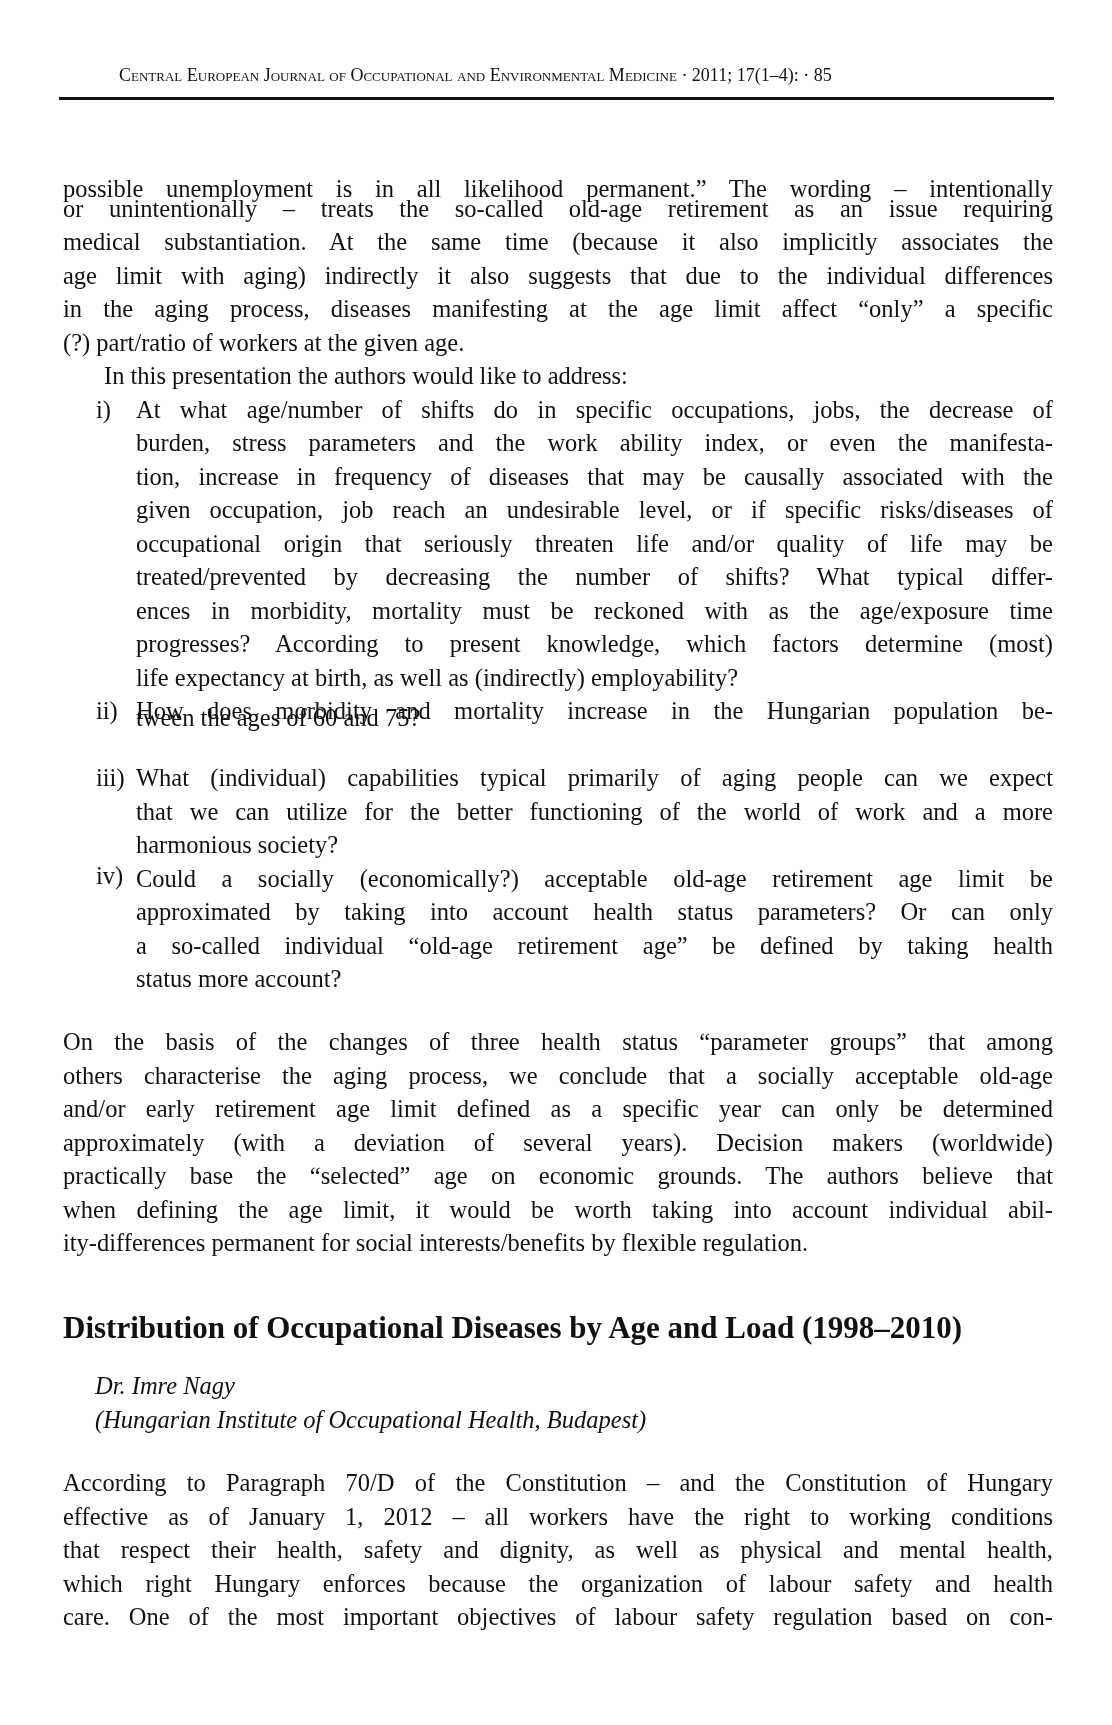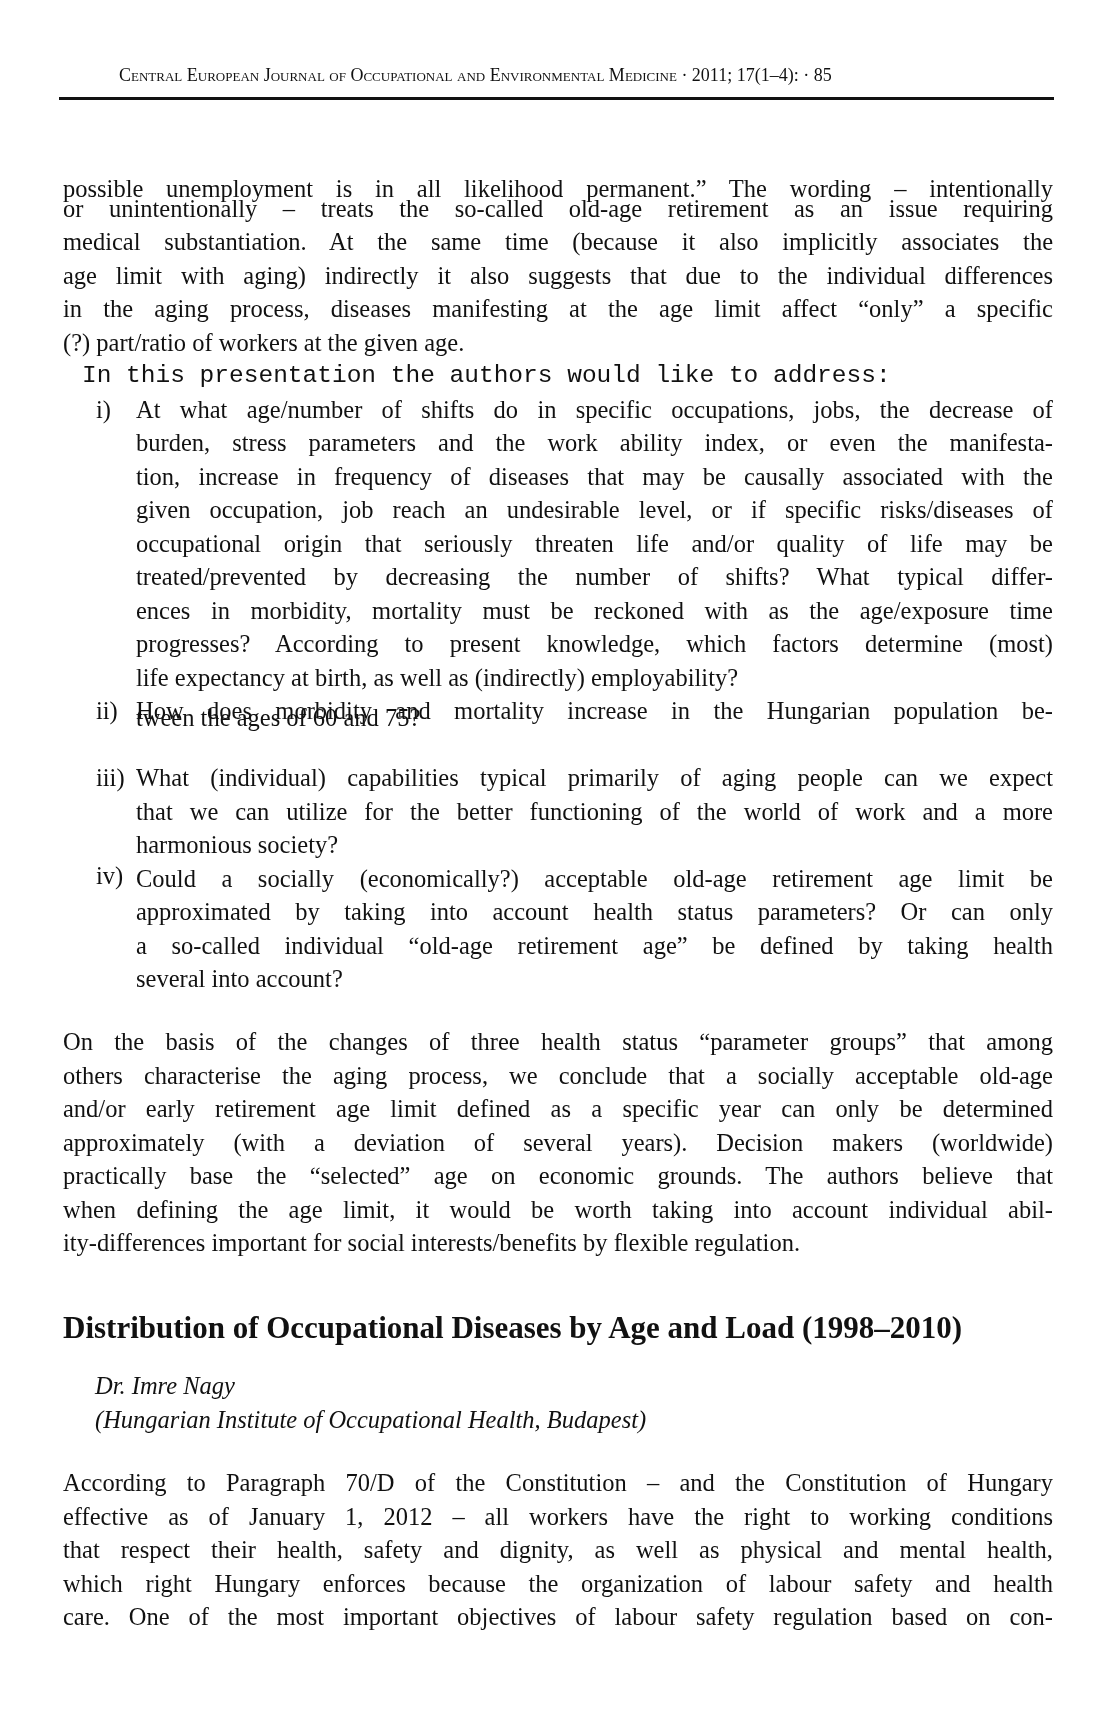--- a/index.html
+++ b/index.html
@@ -3,21 +3,21 @@
 <meta charset="utf-8">
 <style>
   html, body { margin:0; padding:0; background:#ffffff; }
   body { width:1112px; height:1725px; position:relative; overflow:hidden; color:#111111;
          font-family:"Liberation Serif", "DejaVu Serif", serif; }
   .running-head { position:absolute; left:95px; top:63px; font-size:18px; line-height:24px; white-space:nowrap; letter-spacing:0;margin-left:24px; }
   .running-head .sc { font-variant: small-caps; }
   .head-rule { position:absolute; left:59px; top:97px; width:995px; height:3px; background:#111111; }
   .line { position:absolute; left:63px; width:990px; font-size:24.5px; line-height:33.5px; height:33.5px; white-space:nowrap; text-align:justify; text-align-last:justify; }
   .line.last { text-align-last:left; }
-  .line.indent { left:82px; width:956px;font-family:Liberation Mono, monospace; }
+  .line.indent { left:104px; width:956px; }
   .lbl { position:absolute; left:96px; font-size:24.5px; line-height:33.5px; white-space:nowrap; }
   .line.li { left:136px; width:917px; }
   .heading { position:absolute; left:63px; font-size:31px; font-weight:bold; line-height:33px; white-space:nowrap; }
   .ital { position:absolute; left:63px; font-size:24.5px; font-style:italic; line-height:33.5px; white-space:nowrap;margin-left:32px; }
 </style>
 </head>
 <body>
 
 <div class="running-head">
   <span class="sc">Central European Journal of Occupational and Environmental Medicine</span>
@@ -62,32 +62,32 @@
     <div class="line li" style="top:761px">What (individual) capabilities typical primarily of aging people can we expect</div>
     <div class="line li" style="top:794.5px">that we can utilize for the better functioning of the world of work and a more</div>
     <div class="line li last" style="top:828px">harmonious society?</div>
   </div>
 
   <div>
     <span class="lbl" style="top:859px">iv)</span>
     <div class="line li" style="top:861.5px">Could a socially (economically?) acceptable old-age retirement age limit be</div>
     <div class="line li" style="top:895px">approximated by taking into account health status parameters? Or can only</div>
     <div class="line li" style="top:928.5px">a so-called individual “old-age retirement age” be defined by taking health</div>
-    <div class="line li last" style="top:962px">several into account?</div>
+    <div class="line li last" style="top:962px">status more account?</div>
   </div>
 </div>
 
 <div>
   <div class="line" style="top:1025px">On the basis of the changes of three health status “parameter groups” that among</div>
   <div class="line" style="top:1058.5px">others characterise the aging process, we conclude that a socially acceptable old-age</div>
   <div class="line" style="top:1092px">and/or early retirement age limit defined as a specific year can only be determined</div>
   <div class="line" style="top:1125.5px">approximately (with a deviation of several years). Decision makers (worldwide)</div>
   <div class="line" style="top:1159px">practically base the “selected” age on economic grounds. The authors believe that</div>
   <div class="line" style="top:1192.5px">when defining the age limit, it would be worth taking into account individual abil-</div>
-  <div class="line last" style="top:1226px">ity-differences important for social interests/benefits by flexible regulation.</div>
+  <div class="line last" style="top:1226px">ity-differences permanent for social interests/benefits by flexible regulation.</div>
 </div>
 
 <div>
   <div class="heading" style="top:1311px">Distribution of Occupational Diseases by Age and Load (1998–2010)</div>
   <div class="ital" style="top:1369px">Dr. Imre Nagy</div>
   <div class="ital" style="top:1402.5px">(Hungarian Institute of Occupational Health, Budapest)</div>
 
   <div class="line" style="top:1466px">According to Paragraph 70/D of the Constitution – and the Constitution of Hungary</div>
   <div class="line" style="top:1499.5px">effective as of January 1, 2012 – all workers have the right to working conditions</div>
   <div class="line" style="top:1533px">that respect their health, safety and dignity, as well as physical and mental health,</div>

